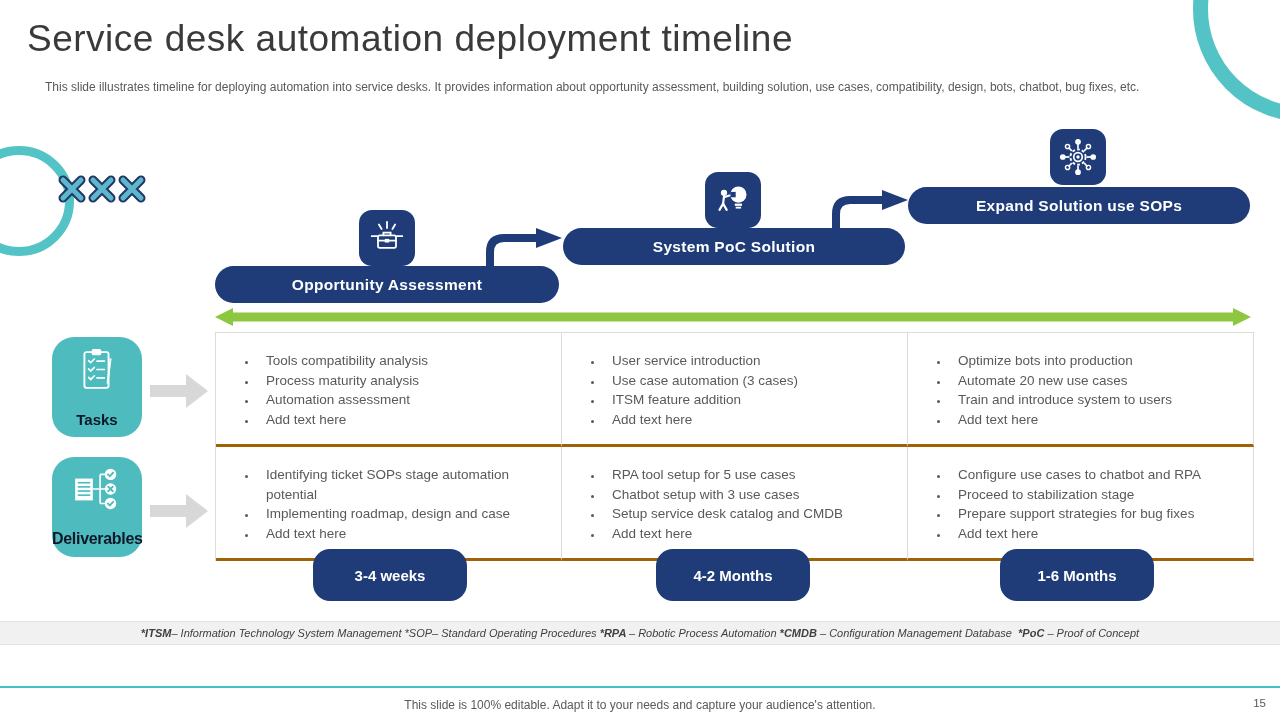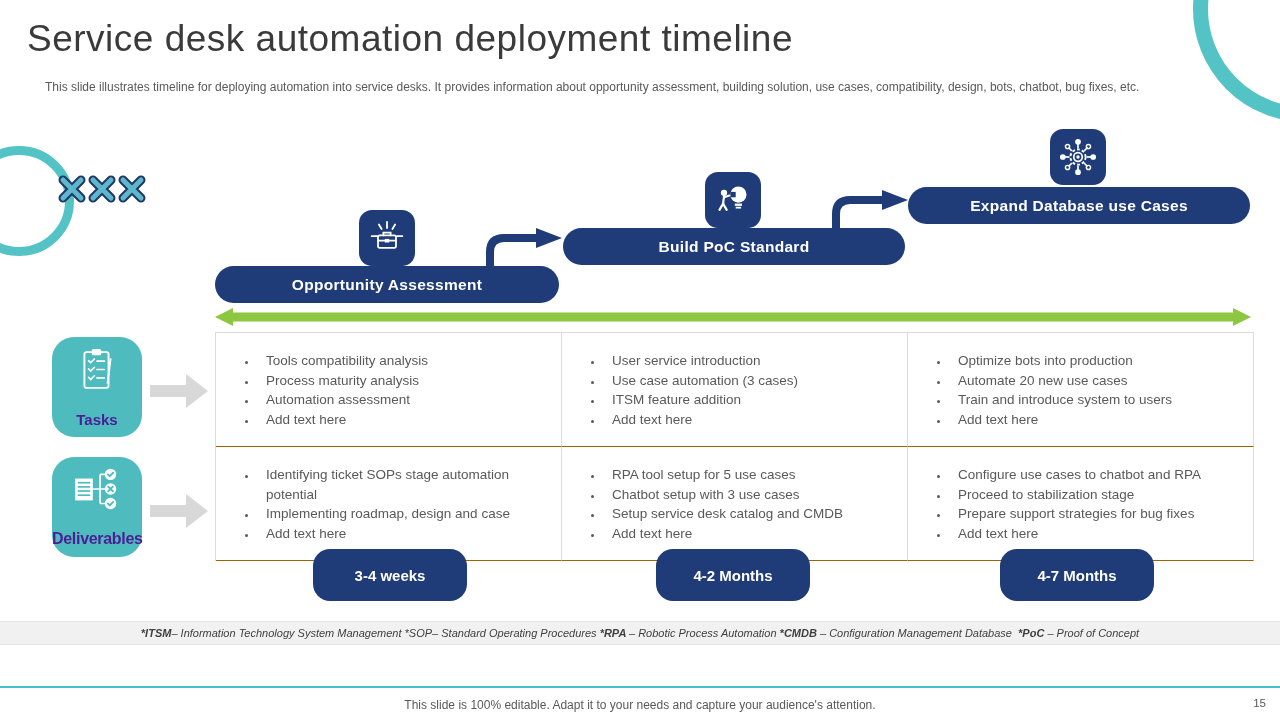--- a/index.html
+++ b/index.html
@@ -31,36 +31,36 @@
   .phase-icon.i3{left:1050px;top:129px;}
   .connector{position:absolute;}
   .connector.c1{left:480px;top:228px;}
   .connector.c2{left:826px;top:190px;}
   .timeline-arrow{position:absolute;left:213px;top:307px;}
 
   
   .matrix{position:absolute;left:215px;top:332px;width:1038px;height:228px;
           display:grid;grid-template-columns:346px 346px 346px;grid-template-rows:114px 114px;
           border-top:1px solid #dbdbdb;border-left:1px solid #dbdbdb;}
-  .cell{border-right:1px solid #dbdbdb;border-bottom:1px solid #a16207;
+  .cell{border-right:1px solid #dbdbdb;border-bottom:3px solid #a16207;
         padding:18px 10px 0 26px;box-sizing:border-box;}
   .cell ul{margin:0;padding-left:16px;list-style:disc outside;}
   .cell li{padding-left:8px;font-size:13.5px;line-height:19.5px;color:#595959;}
   .cell li::marker{color:#595959;font-size:11px;}
 
   
   .duration{position:absolute;top:549px;width:154px;height:52px;border-radius:17px;background:#1f3c78;
             color:#fff;font-weight:bold;font-size:15px;display:flex;align-items:center;justify-content:center;}
   .duration.d1{left:313px;} .duration.d2{left:656px;} .duration.d3{left:1000px;}
 
   
   .side-card{position:absolute;left:52px;width:90px;height:100px;border-radius:22px;background:#4ebcbe;}
   .side-card.tasks{top:337px;} .side-card.deliv{top:457px;}
   .side-card .glyph{position:absolute;top:8px;left:0;width:100%;display:flex;justify-content:center;}
-  .side-label{position:absolute;bottom:9px;left:0;width:100%;text-align:center;color:#4c1d95;font-weight:bold;}
+  .side-label{position:absolute;bottom:9px;left:0;width:100%;text-align:center;color:#0f172a;font-weight:bold;}
   .side-label.lg{font-size:15px;} .side-label.sm{font-size:16px;letter-spacing:-.3px;}
   .gray-arrow{position:absolute;left:150px;}
   .gray-arrow.g1{top:374px;} .gray-arrow.g2{top:494px;}
 
   
   .glossary{position:absolute;left:0;top:621px;width:1280px;height:24px;background:#f1f1f1;
             border-top:1px solid #e3e3e3;border-bottom:1px solid #e3e3e3;box-sizing:border-box;
             display:flex;align-items:center;justify-content:center;font-size:11px;font-style:italic;color:#3f3f3f;}
   .teal-divider{position:absolute;left:0;top:686px;width:1280px;height:2px;background:#45c0c6;}
   .caption{position:absolute;left:0;top:698px;width:1280px;text-align:center;font-size:12px;color:#595959;}
@@ -141,24 +141,24 @@
       <circle cx="31" cy="9" r="2.2" fill="none" stroke="#fff" stroke-width="1.5"></circle>
       <circle cx="9" cy="31" r="2.2" fill="none" stroke="#fff" stroke-width="1.5"></circle>
       <circle cx="31" cy="31" r="2.2" fill="none" stroke="#fff" stroke-width="1.5"></circle>
     </svg>
   </div>
 
   <div class="pill p1">
     <span>Opportunity Assessment</span>
   </div>
   <div class="pill p2">
-    <span>Build PoC Standard</span>
+    <span>System PoC Solution</span>
   </div>
   <div class="pill p3">
-    <span>Expand Database use Cases</span>
+    <span>Expand Solution use SOPs</span>
   </div>
 
   <svg class="connector c1" width="84" height="50" viewBox="0 0 84 50">
     <path d="M10 50 V24 Q10 10 24 10 H58" stroke="#1f3c78" stroke-width="8" fill="none"></path>
     <polygon points="56,0 82,10 56,20" fill="#1f3c78"></polygon>
   </svg>
   <svg class="connector c2" width="84" height="50" viewBox="0 0 84 50">
     <path d="M10 50 V24 Q10 10 24 10 H58" stroke="#1f3c78" stroke-width="8" fill="none"></path>
     <polygon points="56,0 82,10 56,20" fill="#1f3c78"></polygon>
   </svg>
@@ -275,21 +275,21 @@
       </div>
   </div>
 
   <div class="duration d1">
       <span>3-4 weeks</span>
     </div>
   <div class="duration d2">
       <span>4-2 Months</span>
     </div>
   <div class="duration d3">
-      <span>4-7 Months</span>
+      <span>1-6 Months</span>
     </div>
 
   <div class="glossary">
       <span style="font-weight: bold; white-space: pre;">*ITSM</span>
       <span style="white-space: pre;">– Information Technology System Management </span>
       <span style="font-weight: normal; white-space: pre;">*SOP</span>
       <span style="white-space: pre;">– Standard Operating Procedures </span>
       <span style="font-weight: bold; white-space: pre;">*RPA </span>
       <span style="white-space: pre;">– Robotic Process Automation </span>
       <span style="font-weight: bold; white-space: pre;">*CMDB </span>

